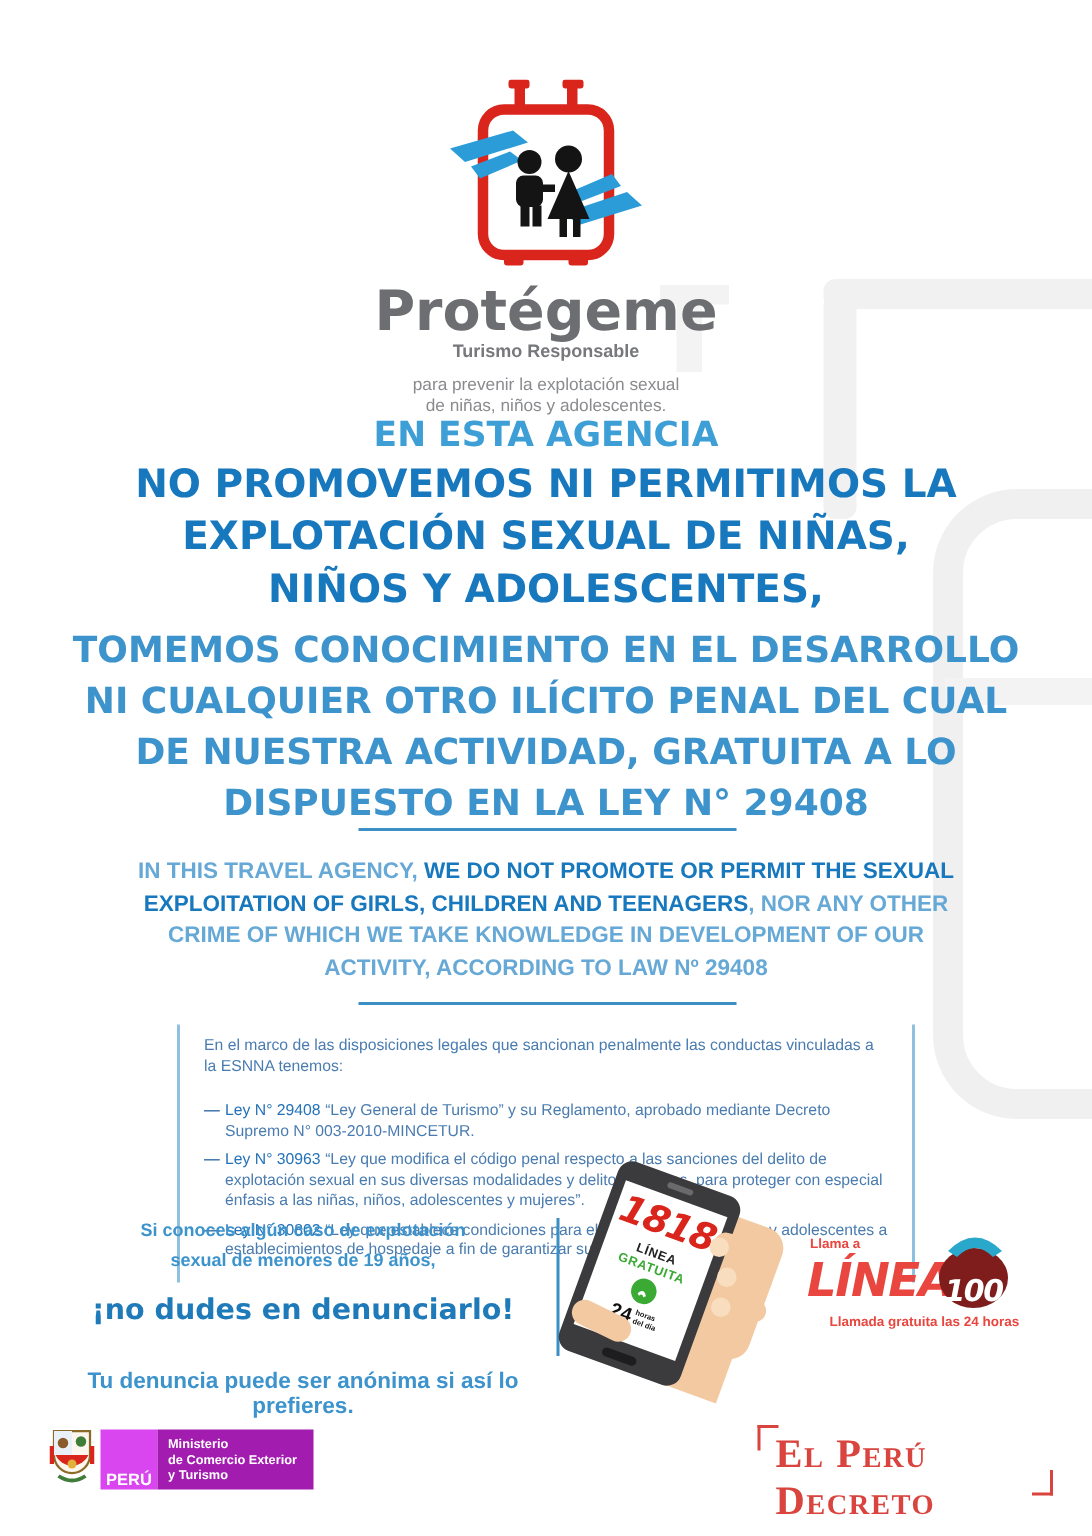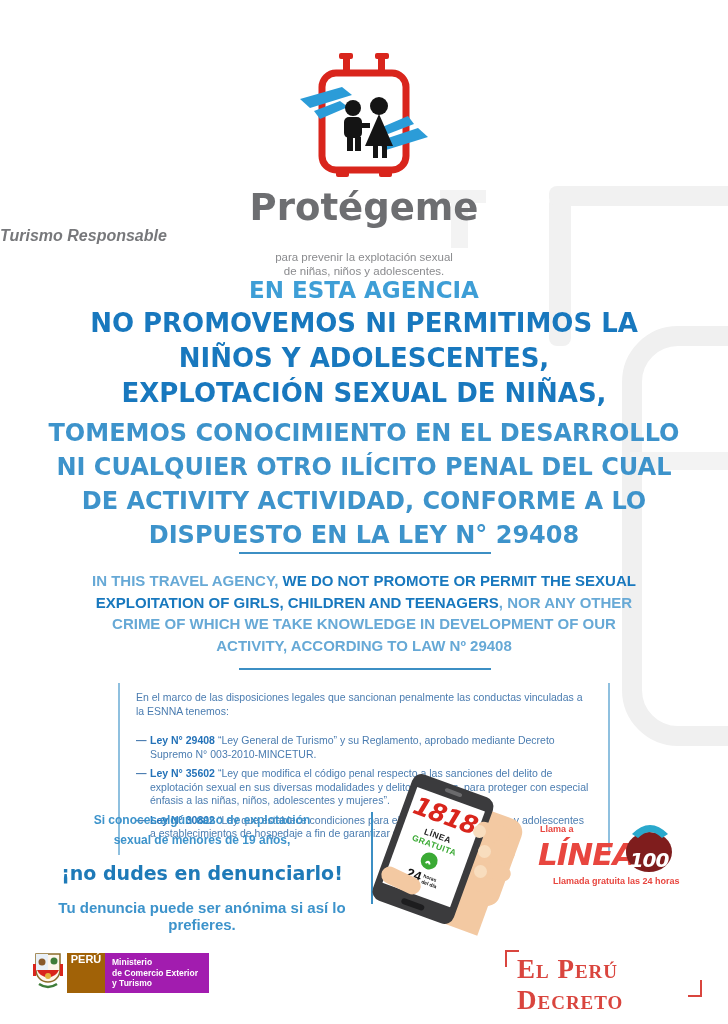--- a/index.html
+++ b/index.html
@@ -15,22 +15,22 @@
   .wm-body{left:622px;top:326px;width:300px;height:380px;background:transparent;
     border:20px solid #f0f0f0;border-radius:56px;}
   .wm-line{left:630px;top:452px;width:98px;height:18px;background:#f3f3f3;}
   .wm-t1{left:451px;top:190px;width:17px;height:58px;background:#f3f3f3;}
   .wm-t2{left:440px;top:190px;width:46px;height:13px;background:#f3f3f3;}
 
   
   .logo-art{position:absolute;left:294px;top:53px;width:140px;height:132px;}
   .brand{position:absolute;left:0;top:186px;width:100%;text-align:center;
     font-size:37px;font-weight:700;color:#6d6e71;font-family:"DejaVu Sans",sans-serif;letter-spacing:0;}
-  .brand-sub{position:absolute;left:0;top:227px;width:100%;
-    font-size:16px;font-weight:600;color:#77787b;font-style:italic;}
+  .brand-sub{position:absolute;left:0;top:227px;width:100%;text-align:center;
+    font-size:12px;font-weight:600;color:#77787b;}
   .brand-tag{position:absolute;left:0;width:100%;text-align:center;
     font-size:11.5px;color:#8a8b8e;}
   .tag1{top:251px;} .tag2{top:265px;}
 
   
   .es-intro{position:absolute;left:0;top:277px;width:100%;text-align:center;
     font-size:23px;font-weight:700;color:#3e9ed6;font-family:"DejaVu Sans",sans-serif;}
   .es-bold{position:absolute;left:0;top:306px;width:100%;text-align:center;
     font-size:26px;font-weight:800;color:#1878be;line-height:35px;
     font-family:"DejaVu Sans",sans-serif;}
@@ -47,28 +47,28 @@
   .en-block b{color:#1878be;font-weight:800;}
 
   
   .legal{position:absolute;left:118px;top:683px;width:492px;
     border-left:2px solid #8fc0df;border-right:2px solid #8fc0df;
     padding:8px 16px;box-sizing:border-box;
     font-size:10.5px;line-height:13.5px;color:#4a7cb0;}
   .legal-intro{margin-bottom:16px;}
   .legal-item{display:flex;margin-bottom:6px;}
   .legal-dash{flex:0 0 14px;font-weight:700;}
-  .legal-law{font-weight:700;color:#2472b8;white-space:nowrap;margin-right:3px;}
+  .legal-law{font-weight:400;color:#2472b8;white-space:nowrap;margin-right:3px;}
 
   
   .report{position:absolute;left:36px;top:810px;width:332px;text-align:center;color:#3d93cb;}
   .report-l{font-size:12px;line-height:20px;font-weight:600;}
   .report-cta{font-size:19px;font-weight:800;color:#1e7ab8;margin-top:12px;
     font-family:"DejaVu Sans",sans-serif;}
-  .report-anon{font-size:15px;margin-top:15px;font-weight:600;text-align:center;}
+  .report-anon{font-size:15px;margin-top:28px;font-weight:600;text-align:center;}
   .vdiv{position:absolute;left:371px;top:812px;width:2px;height:92px;background:#3c8fc4;}
 
   
   .phone-wrap{position:absolute;left:378px;top:776px;width:150px;height:152px;}
   .skin{position:absolute;background:#f3c9a2;}
   .hand-palm{left:82px;top:36px;width:52px;height:92px;border-radius:14px;transform:rotate(20deg);}
   .hand-wrist{left:56px;top:110px;width:52px;height:42px;transform:rotate(20deg);}
   .thumb{left:2px;top:96px;width:42px;height:17px;border-radius:9px;transform:rotate(26deg);}
   .phone-body{position:absolute;left:12px;top:6px;width:86px;height:134px;background:#3b3b3d;
     border-radius:10px;transform:rotate(20deg);}
@@ -99,22 +99,22 @@
     font-style:italic;letter-spacing:-1px;font-family:"DejaVu Sans",sans-serif;}
   .l100-circle{position:absolute;left:96px;top:14px;width:46px;height:40px;border-radius:50%;
     background:#7f1d1d;display:flex;align-items:flex-end;justify-content:center;}
   .l100-100{color:#ffffff;font-size:20px;font-weight:800;font-style:italic;
     font-family:"DejaVu Sans",sans-serif;letter-spacing:-1px;}
   .l100-handset{position:absolute;left:98px;top:2px;width:44px;height:18px;}
   .l100-cap{position:absolute;left:10px;top:58px;font-size:9px;font-weight:600;padding-left:13px;}
 
   
   .emblem{position:absolute;left:33px;top:950px;width:30px;height:42px;}
-  .peru-box{position:absolute;left:67px;top:953px;width:38px;height:40px;background:#a16207;
-    display:flex;align-items:flex-start;justify-content:center;color:#fff;font-size:11px;font-weight:800;}
+  .peru-box{position:absolute;left:67px;top:953px;width:38px;height:40px;background:#d946ef;
+    display:flex;align-items:flex-end;justify-content:center;color:#fff;font-size:11px;font-weight:800;}
   .min-box{position:absolute;left:105px;top:953px;width:104px;height:40px;background:#a21caf;
     color:#fff;font-size:8.5px;font-weight:700;line-height:10.5px;
     display:flex;flex-direction:column;justify-content:center;padding-left:7px;box-sizing:border-box;}
   .slogan{position:absolute;left:517px;top:954px;font-size:27px;font-weight:700;color:#d9453e;
     font-variant:small-caps;letter-spacing:1px;font-family:"Liberation Serif",serif;}
   .brk{position:absolute;width:12px;height:15px;}
   .brk-tl{left:505px;top:950px;border-left:2px solid #d9453e;border-top:2px solid #d9453e;}
   .brk-br{left:688px;top:980px;border-right:2px solid #d9453e;border-bottom:2px solid #d9453e;}
 </style>
 </head>
@@ -164,45 +164,45 @@
   </svg>
 
   <div class="brand">Protégeme</div>
   <div class="brand-sub">Turismo Responsable</div>
   <div class="brand-tag tag1">para prevenir la explotación sexual</div>
   <div class="brand-tag tag2">de niñas, niños y adolescentes.</div>
 
   <div class="es-intro">EN ESTA AGENCIA</div>
   <div class="es-bold">
     <div>NO PROMOVEMOS NI PERMITIMOS  LA</div>
+    <div>EXPLOTACIÓN SEXUAL DE NIÑAS,</div>
     <div>NIÑOS Y ADOLESCENTES,</div>
-    <div>EXPLOTACIÓN SEXUAL DE NIÑAS,</div>
   </div>
   <div class="es-body">
     <div>TOMEMOS CONOCIMIENTO EN EL DESARROLLO</div>
     <div>NI CUALQUIER OTRO ILÍCITO PENAL DEL CUAL</div>
-    <div>DE ACTIVITY ACTIVIDAD, CONFORME A LO</div>
+    <div>DE NUESTRA ACTIVIDAD, GRATUITA A LO</div>
     <div>DISPUESTO EN LA LEY N° 29408</div>
   </div>
 
   <div class="hr hr1"></div>
 
   <div class="en-block"><span>IN THIS TRAVEL AGENCY, </span><b>WE DO NOT PROMOTE OR PERMIT THE SEXUAL EXPLOITATION OF GIRLS, CHILDREN AND TEENAGERS</b><span>, NOR ANY OTHER CRIME OF WHICH WE TAKE KNOWLEDGE IN DEVELOPMENT OF OUR ACTIVITY, ACCORDING TO LAW Nº 29408</span></div>
 
   <div class="hr hr2"></div>
 
   <div class="legal">
     <div class="legal-intro">En el marco de las disposiciones legales que sancionan penalmente las conductas vinculadas a la ESNNA tenemos:</div>
     <div class="legal-item">
       <span class="legal-dash">—</span>
       <span><span class="legal-law">Ley N° 29408</span><span>“Ley General de Turismo” y su Reglamento, aprobado mediante Decreto Supremo N° 003-2010-MINCETUR.</span></span>
     </div>
     <div class="legal-item">
       <span class="legal-dash">—</span>
-      <span><span class="legal-law">Ley N° 35602</span><span>“Ley que modifica el código penal respecto a las sanciones del delito de explotación sexual en sus diversas modalidades y delitos conexos, para proteger con especial énfasis a las niñas, niños, adolescentes y mujeres”.</span></span>
+      <span><span class="legal-law">Ley N° 30963</span><span>“Ley que modifica el código penal respecto a las sanciones del delito de explotación sexual en sus diversas modalidades y delitos conexos, para proteger con especial énfasis a las niñas, niños, adolescentes y mujeres”.</span></span>
     </div>
     <div class="legal-item">
       <span class="legal-dash">—</span>
       <span><span class="legal-law">Ley N° 30802</span><span>“Ley que establece condiciones para el ingreso de niñas, niños y adolescentes a establecimientos de hospedaje a fin de garantizar su protección e integridad”.</span></span>
     </div>
   </div>
 
   <div class="report">
     <div class="report-l">Si conoces algún caso de explotación</div>
     <div class="report-l">sexual de menores de 19 años,</div>

